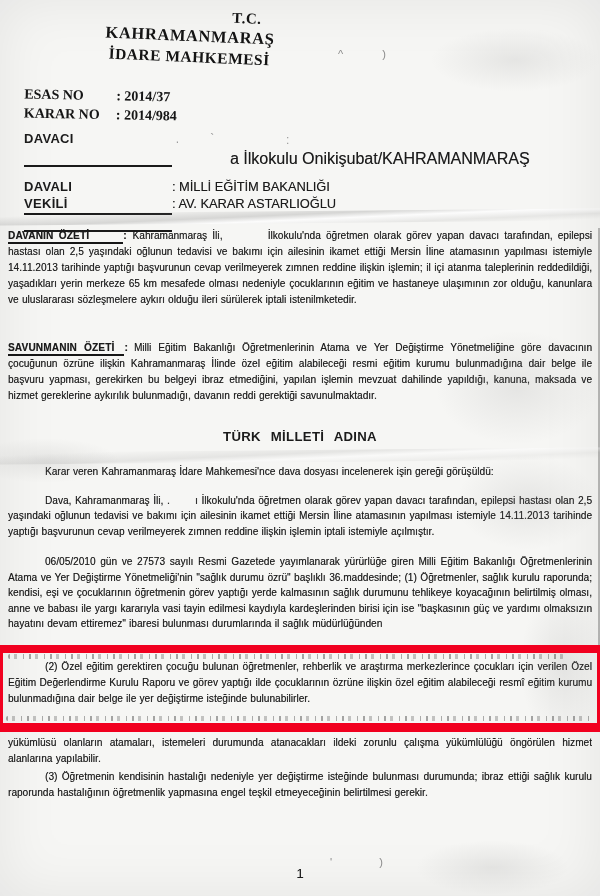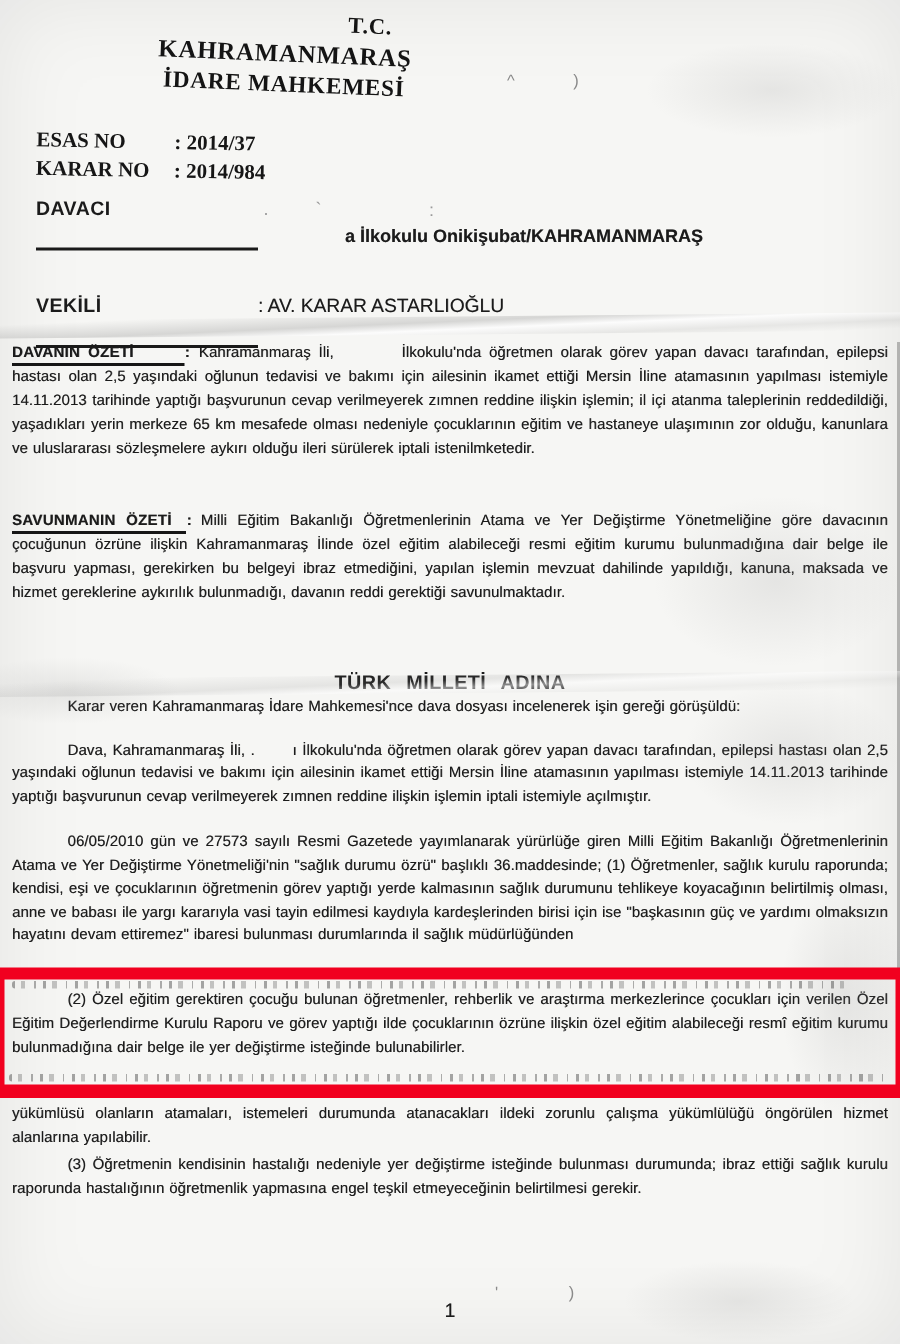--- a/index.html
+++ b/index.html
@@ -26,27 +26,27 @@
   .court .l3 { font-size:15.5px; letter-spacing:.5px; margin-top:2px; }
   .case { top:88px; left:24px; font-family:"Liberation Serif", serif;
     font-weight:700; font-size:14px; transform:rotate(1.1deg); color:#161616; }
   .case .row { margin-bottom:3px; }
   .case .clabel { display:inline-block; width:92px; }
   
   .prow { left:24px; font-size:13px; }
   .plabel { display:inline-block; width:148px; font-weight:700;
     border-bottom:2px solid #1a1a1a; padding-bottom:19px; letter-spacing:.3px; }
   .pvalue { font-size:12.8px; text-shadow:0.2px 0 0 rgba(25,25,25,.5); }
-  .school { top:150px; left:230px; font-size:12px; text-shadow:0.2px 0 0 rgba(25,25,25,.5);font-weight:bold; }
+  .school { top:150px; left:230px; font-size:16px; text-shadow:0.2px 0 0 rgba(25,25,25,.5); }
   .sec-label { font-weight:700; border-bottom:2px solid #161616; padding-bottom:1px; letter-spacing:.2px; }
   .gap-wide { padding-right:34px; }
   .gap-narrow { padding-right:10px; }
   .sec-colon { font-weight:700; margin-right:6px; }
   
-  .heading { top:447px; left:0; width:600px; text-align:center; font-weight:700;
+  .heading { top:429px; left:0; width:600px; text-align:center; font-weight:700;
     font-size:13.2px; word-spacing:6px; letter-spacing:.3px; }
   
   .redbox { top:645px; left:0; width:600px; height:87px; box-sizing:border-box;
     border-top:8px solid var(--accent,#f1001f); border-bottom:9px solid var(--accent,#f1001f);
     border-left:3px solid var(--accent,#f1001f); border-right:3px solid var(--accent,#f1001f);
     z-index:6; pointer-events:none; }
   
   .fragments { height:5px; z-index:5; opacity:.75; border-radius:2px;
     background:repeating-linear-gradient(90deg, rgba(45,45,45,.55) 0 2px, transparent 2px 6px,
       rgba(45,45,45,.35) 6px 9px, transparent 9px 15px, rgba(45,45,45,.5) 15px 16px, transparent 16px 21px); }
@@ -95,20 +95,23 @@
       <span class="clabel">KARAR NO</span><span>: 2014/984</span>
     </div>
   </div>
 
   <div class="abs prow" style="top:131px;">
     <span class="plabel">DAVACI</span>
     <span class="smudge" style="letter-spacing:14px;">.    `</span>
     <span class="smudge" style="position:absolute;left:262px;top:2px;">:</span>
   </div>
   <div class="abs school">a İlkokulu Onikişubat/KAHRAMANMARAŞ</div>
+  <div class="abs prow" style="top:179px;">
+    <span class="plabel">DAVALI</span><span class="pvalue">: MİLLİ EĞİTİM BAKANLIĞI</span>
+  </div>
   <div class="abs prow" style="top:196px;">
     <span class="plabel">VEKİLİ</span><span class="pvalue">: AV. KARAR ASTARLIOĞLU</span>
   </div>
 
   <div class="abs bodytext" style="top:228px;">
     <span class="sec-label gap-wide">DAVANIN ÖZETİ</span><span class="sec-colon">:</span><span>Kahramanmaraş İli,     İlkokulu'nda öğretmen olarak görev yapan davacı tarafından, epilepsi hastası olan 2,5 yaşındaki oğlunun tedavisi ve bakımı için ailesinin ikamet ettiği Mersin İline atamasının yapılması istemiyle 14.11.2013 tarihinde yaptığı başvurunun cevap verilmeyerek zımnen reddine ilişkin işlemin; il içi atanma taleplerinin reddedildiği, yaşadıkları yerin merkeze 65 km mesafede olması nedeniyle çocuklarının eğitim ve hastaneye ulaşımının zor olduğu, kanunlara ve uluslararası sözleşmelere aykırı olduğu ileri sürülerek iptali istenilmketedir.</span>
   </div>
 
   <div class="abs bodytext" style="top:340px;">
     <span class="sec-label gap-narrow">SAVUNMANIN ÖZETİ</span><span class="sec-colon">:</span><span>Milli Eğitim Bakanlığı Öğretmenlerinin Atama ve Yer Değiştirme Yönetmeliğine göre davacının çocuğunun özrüne ilişkin Kahramanmaraş İlinde özel eğitim alabileceği resmi eğitim kurumu bulunmadığına dair belge ile başvuru yapması, gerekirken bu belgeyi ibraz etmediğini, yapılan işlemin mevzuat dahilinde yapıldığı, kanuna, maksada ve hizmet gereklerine aykırılık bulunmadığı, davanın reddi gerektiği savunulmaktadır.</span>

